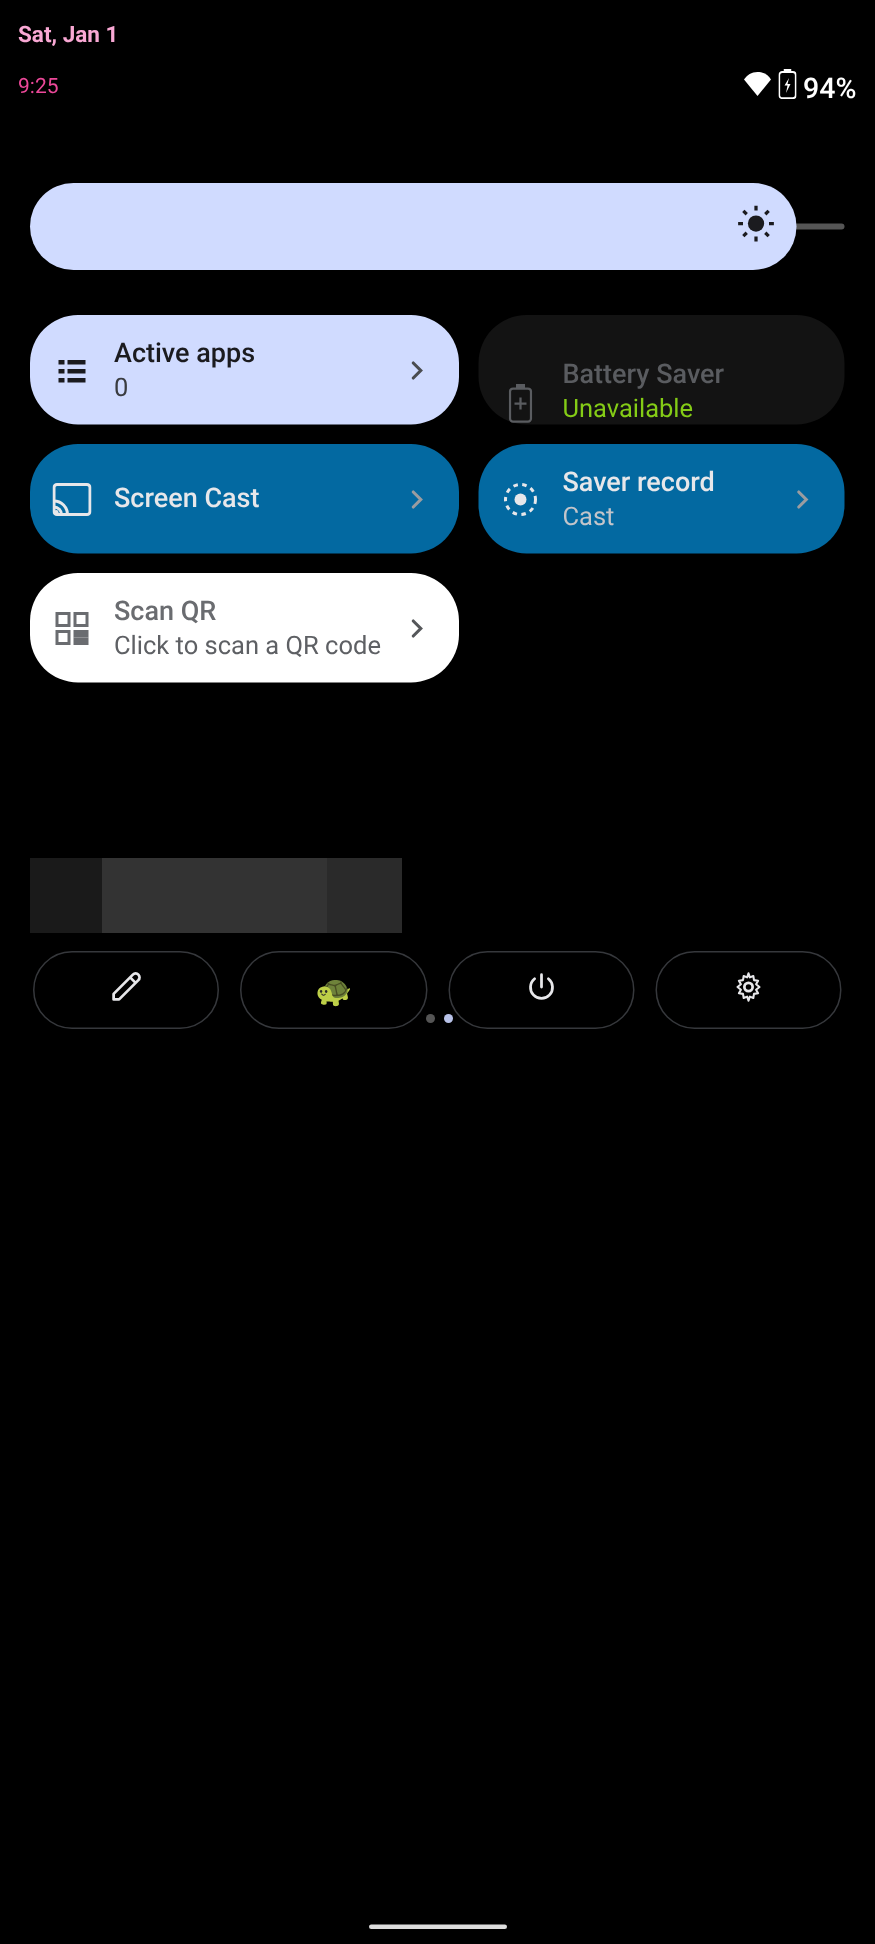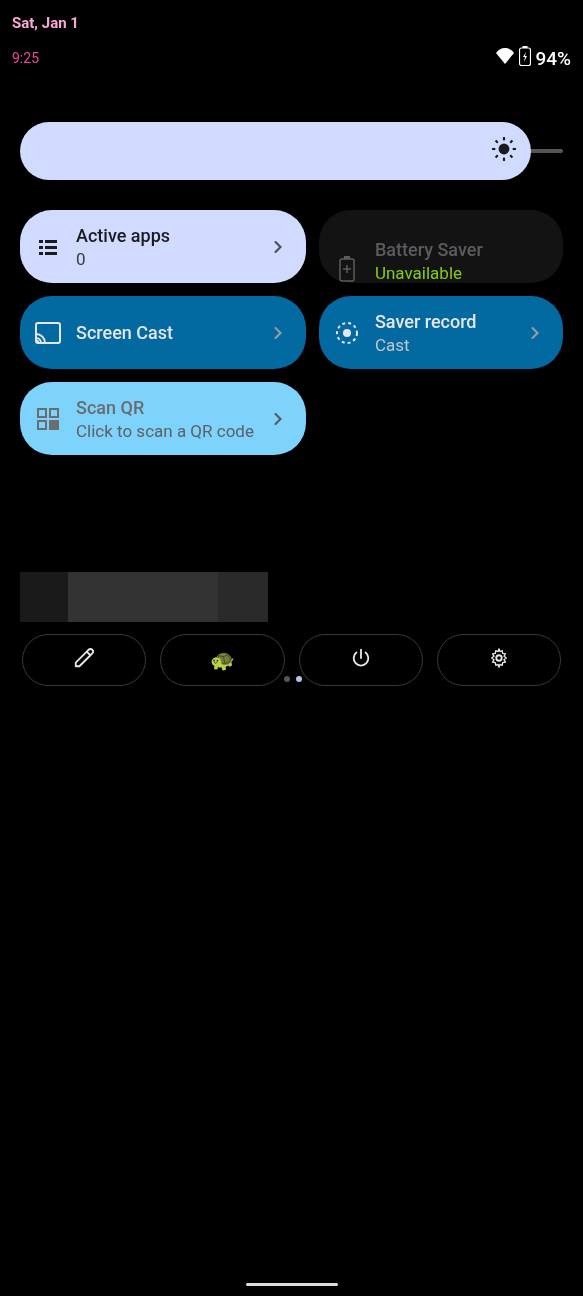--- a/index.html
+++ b/index.html
@@ -85,21 +85,21 @@
   .tile.dark {
     background: #0369a1;
     color: #e7e7ea;
   }
   .tile.disabled {
     background: #131313;
     color: #5a5c60;
     align-items: flex-end;
   }
   .tile.dim {
-    background: #7dd3fc;
+    background: #ffffff;
     color: #6a6c70;
   }
   .tile-icon {
     width: 28px;
     height: 28px;
     display: flex;
     align-items: center;
     justify-content: center;
     flex-shrink: 0;
   }

